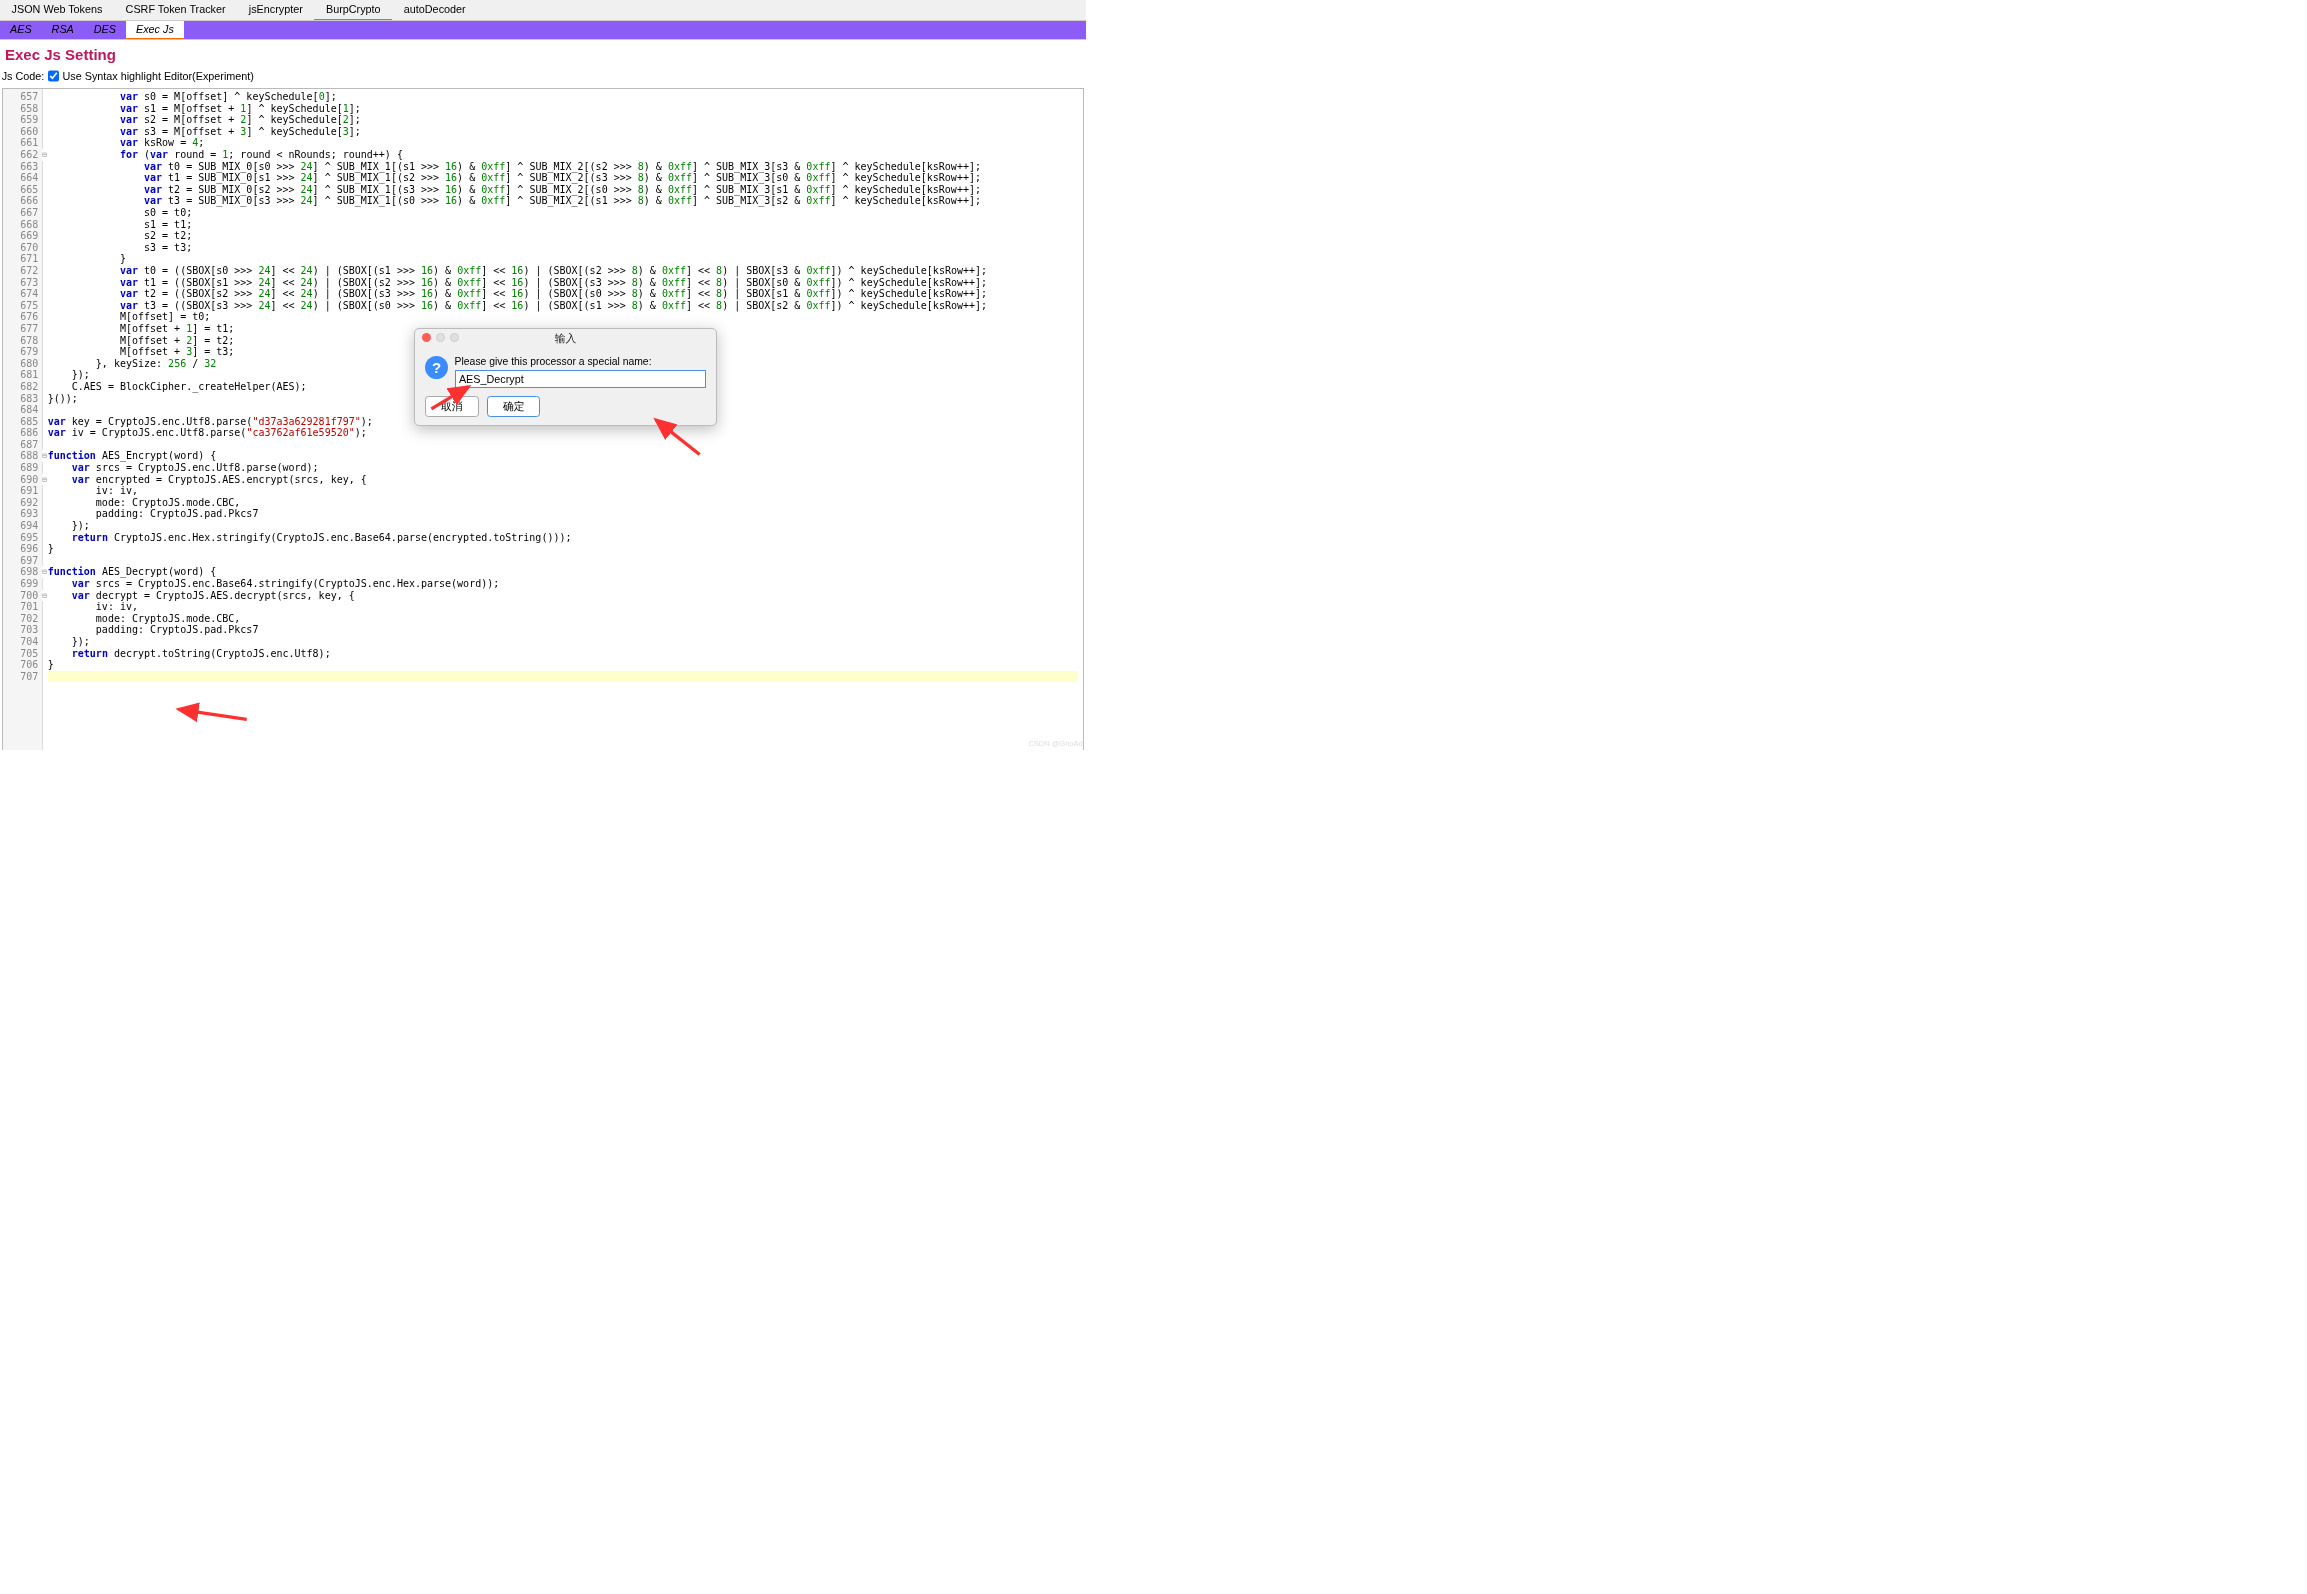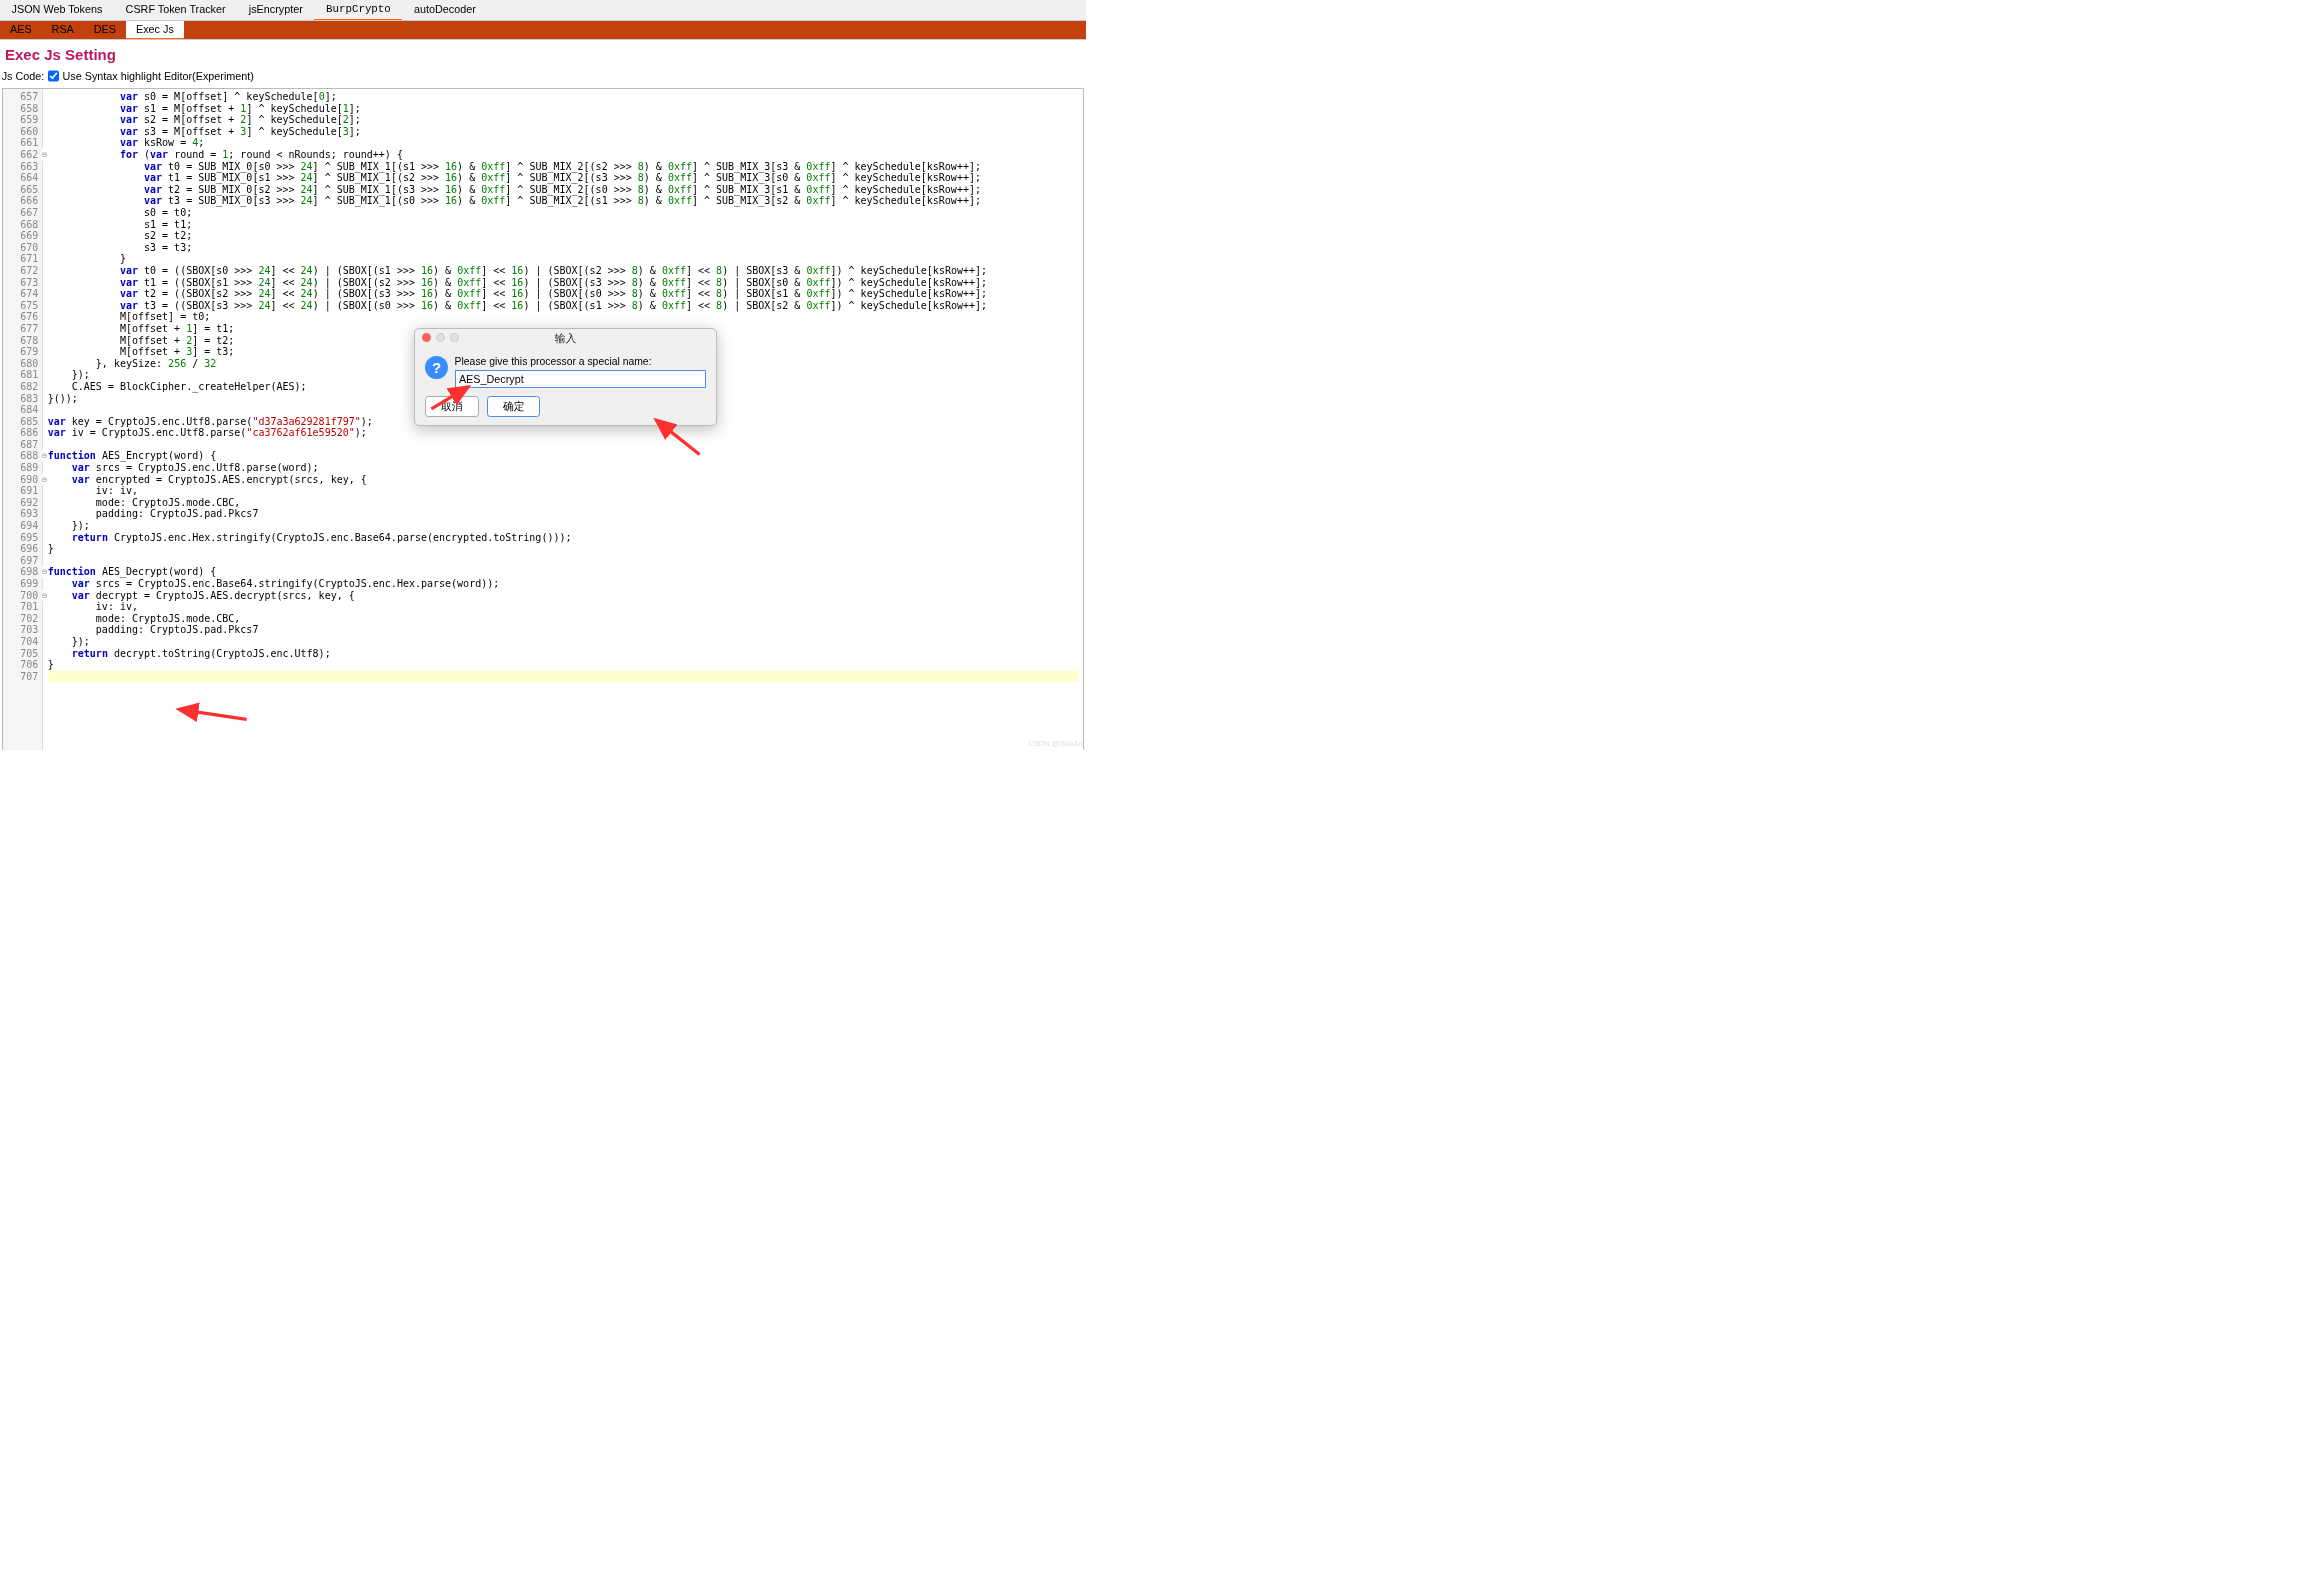--- a/index.html
+++ b/index.html
@@ -1,20 +1,20 @@
 <!DOCTYPE html>
 <html style="font-size:13.3px"><head>
 <meta charset="utf-8">
 <style>
   * { box-sizing: border-box; margin: 0; padding: 0; }
   body { font-family: Arial, Helvetica, sans-serif; font-size: 10.8px; background: #fff; color: #000; width: 1086px; height: 750px; position: relative; overflow: hidden; }
   .tabs-main { display: flex; background: #f0f0f0; border-bottom: 0.8px solid #ccc; }
   .tab-main { padding: 3.3px 11.6px; cursor: pointer; border-bottom: 1.7px solid transparent; }
-  .tab-main.active { border-bottom: 1.7px solid #ff6600; font-family: Liberation Mono, monospace; }
-  .tabs-sub { display: flex; background: #c2410c; border-bottom: 0.8px solid #ccc; }
+  .tab-main.active { border-bottom: 1.7px solid #ff6600; }
+  .tabs-sub { display: flex; background: #8b5cf6; border-bottom: 0.8px solid #ccc; font-style: italic; }
   .tab-sub { padding: 2.5px 10px; cursor: pointer; border-bottom: 1.7px solid transparent; }
   .tab-sub.active { border-bottom: 1.7px solid #ff6600; background: #fff; }
   .section-header { color: #be185d; font-weight: bold; font-size: 15px; padding: 6.6px 5px 3.3px 5px; }
   .option-row { padding: 3.3px 5px 6.6px 1.7px; display: flex; align-items: center; gap: 3.3px; }
   .option-row input[type=checkbox] { accent-color: #0066ff; width: 11.6px; height: 11.6px; }
   .editor-wrap { border: 0.8px solid #bbb; margin: 0 1.7px; height: 760px; overflow: hidden; display: flex; }
   .gutter { width: 40px; background: #f5f5f5; color: #888; font-family: Consolas, monospace; font-size: 10px; text-align: right; padding-right: 3.3px; border-right: 0.8px solid #ddd; line-height: 11.6px; padding-top: 1.7px; }
   .gutter .fold { position: relative; }
   .gutter .fold::after { content: "⊟"; position: absolute; right: -8.3px; font-size: 7.5px; color: #888; background: #fff; }
   .code { font-family: Consolas, monospace; font-size: 10px; line-height: 11.6px; white-space: pre; padding: 1.7px 5px; flex: 1; }

